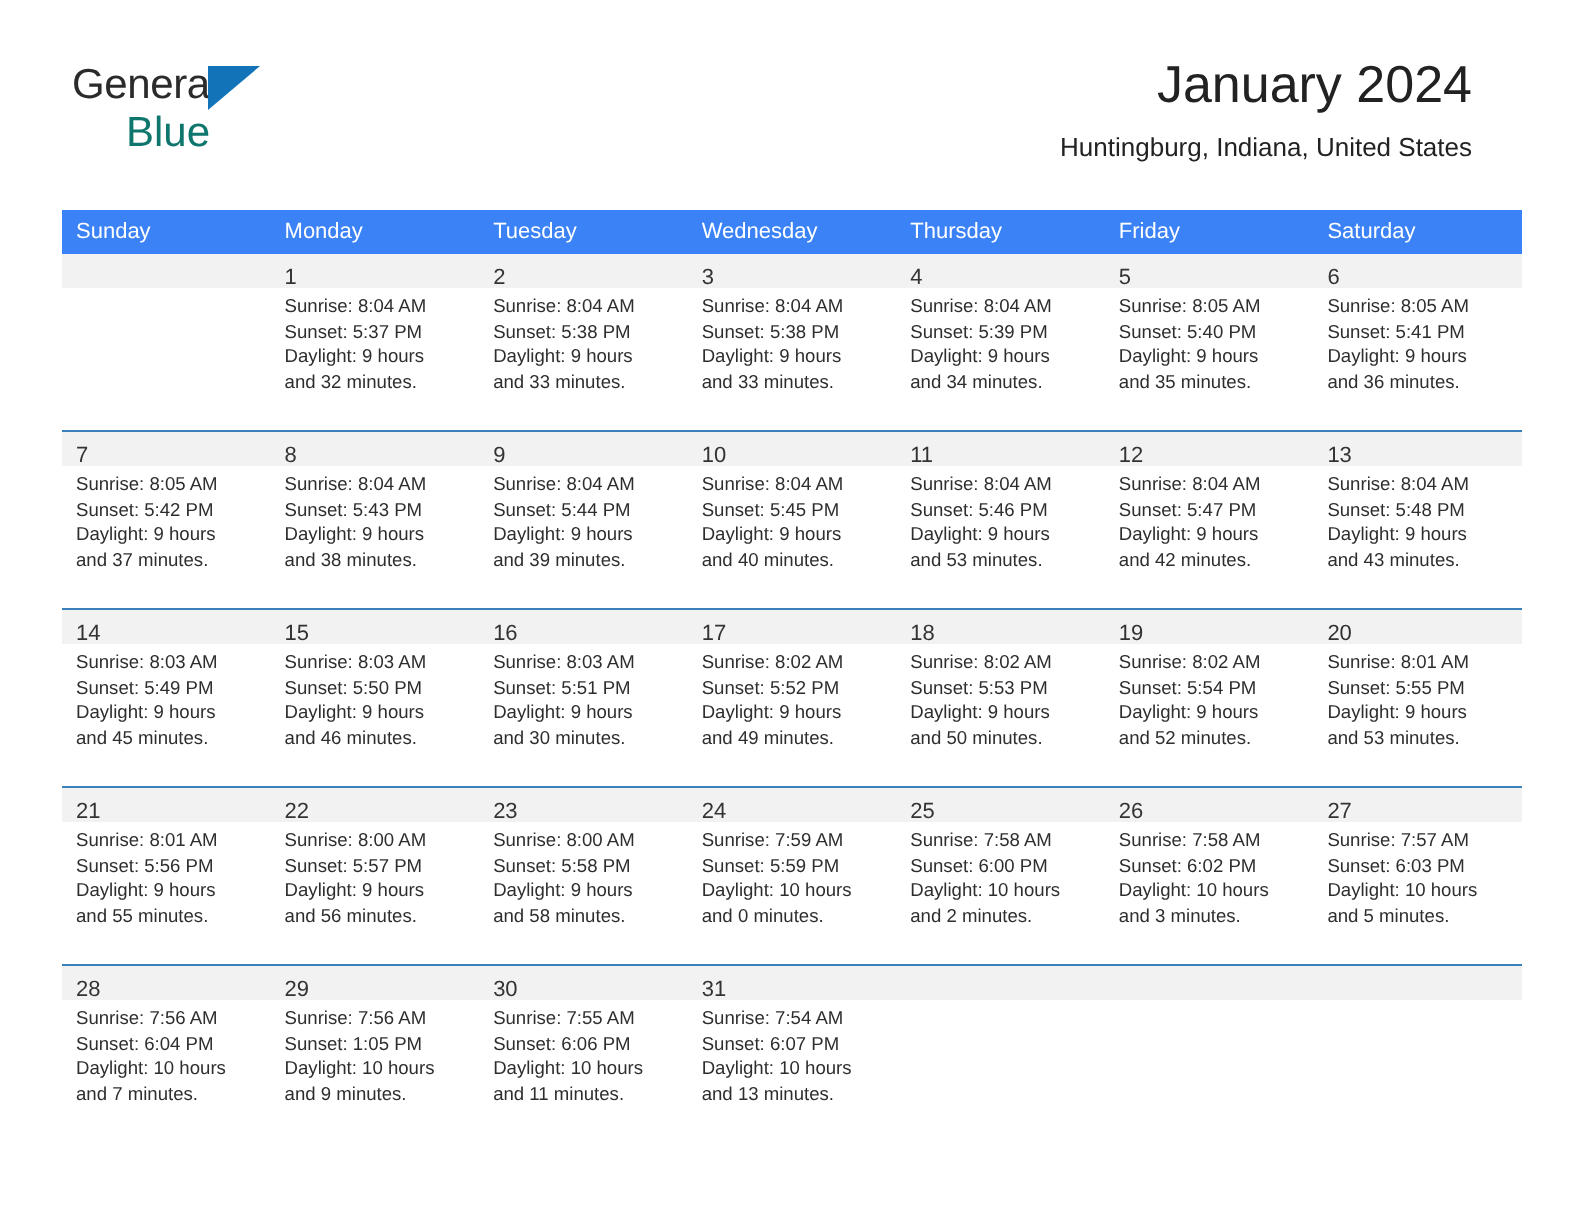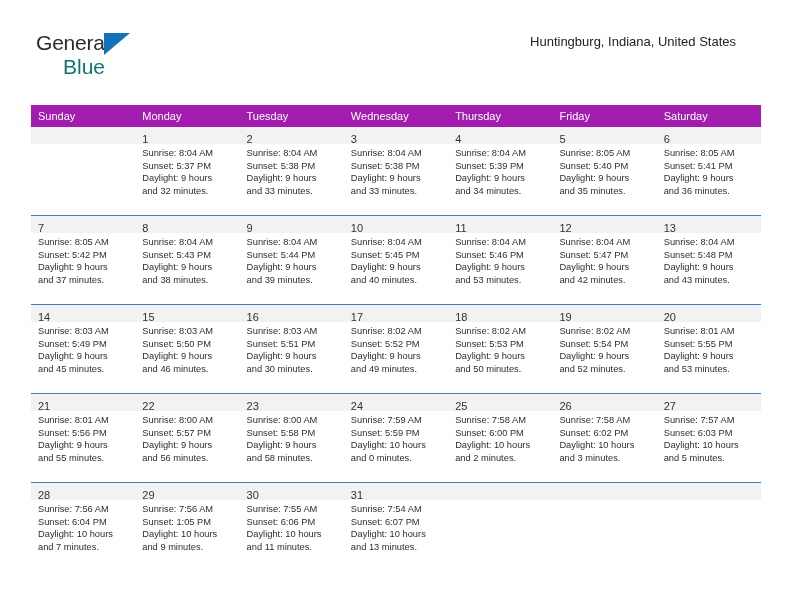--- a/index.html
+++ b/index.html
@@ -90,21 +90,21 @@
     position: absolute;
     left: 31px;
     top: 105px;
     width: 730px;
     border-collapse: collapse;
     table-layout: fixed;
   }
   .calendar col { width: 104.28px; }
 
   .calendar thead th {
-    background: #a21caf;
+    background: #3b82f6;
     color: #ffffff;
     font-size: 11px;
     font-weight: normal;
     text-align: left;
     padding: 5px 0 5px 7px;
     height: 12px;
     border: none;
   }
 
   .calendar tbody td {
@@ -148,20 +148,21 @@
 
   <div class="masthead">
 
     <div class="logo">
       <span class="logo-general">General</span>
       <span class="logo-tri"></span>
       <span class="logo-blue">Blue</span>
     </div>
 
     <div class="title-block">
+      <div class="cal-title">January 2024</div>
       <div class="cal-subtitle">Huntingburg, Indiana, United States</div>
     </div>
 
   </div>
 
   <table class="calendar">
     <colgroup>
       <col>
         <col>
         <col>

